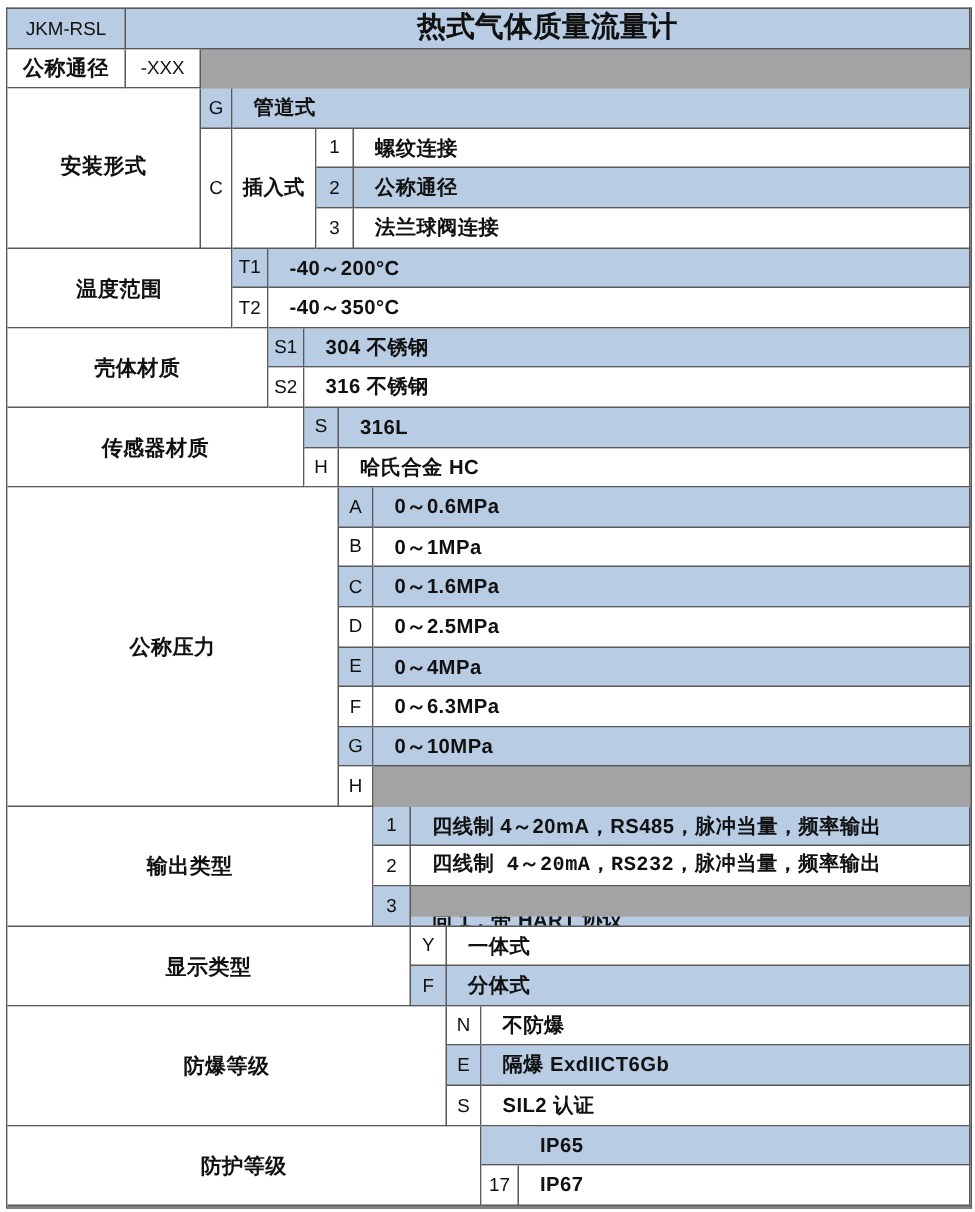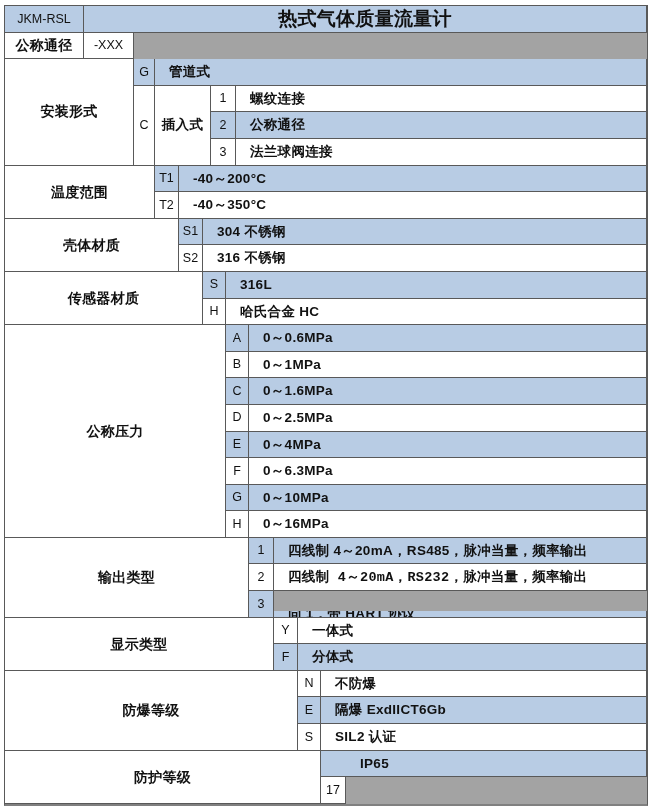--- a/index.html
+++ b/index.html
@@ -84,21 +84,20 @@
       <div class="cell value left blue" style="grid-area: 15 / 10 / 16 / 15;">0～1.6MPa</div>
       <div class="cell code center" style="grid-area: 16 / 8 / 17 / 10;">D</div>
       <div class="cell value left" style="grid-area: 16 / 10 / 17 / 15;">0～2.5MPa</div>
       <div class="cell code center blue" style="grid-area: 17 / 8 / 18 / 10;">E</div>
       <div class="cell value left blue" style="grid-area: 17 / 10 / 18 / 15;">0～4MPa</div>
       <div class="cell code center" style="grid-area: 18 / 8 / 19 / 10;">F</div>
       <div class="cell value left" style="grid-area: 18 / 10 / 19 / 15;">0～6.3MPa</div>
       <div class="cell code center blue" style="grid-area: 19 / 8 / 20 / 10;">G</div>
       <div class="cell value left blue" style="grid-area: 19 / 10 / 20 / 15;">0～10MPa</div>
       <div class="cell code center" style="grid-area: 20 / 8 / 21 / 10;">H</div>
-      <div class="cell value left" style="grid-area: 20 / 10 / 21 / 15;">0～16MPa</div>
       <div class="cell label center" style="grid-area: 21 / 1 / 24 / 10;">输出类型</div>
       <div class="cell code center blue" style="grid-area: 21 / 10 / 22 / 11;">1</div>
       <div class="cell value left blue" style="grid-area: 21 / 11 / 22 / 15;">四线制 4～20mA，RS485，脉冲当量，频率输出</div>
       <div class="cell code center" style="grid-area: 22 / 10 / 23 / 11;">2</div>
       <div class="cell value left" style="grid-area: 22 / 11 / 23 / 15; font-family: Liberation Mono, monospace;">四线制 4～20mA，RS232，脉冲当量，频率输出</div>
       <div class="cell code center blue" style="grid-area: 23 / 10 / 24 / 11;">3</div>
       <div class="cell value left blue" style="grid-area: 23 / 11 / 24 / 15; margin-top: 20px;">同 1，带 HART 协议</div>
       <div class="cell label center" style="grid-area: 24 / 1 / 26 / 11;">显示类型</div>
       <div class="cell code center" style="grid-area: 24 / 11 / 25 / 12;">Y</div>
       <div class="cell value left" style="grid-area: 24 / 12 / 25 / 15;">一体式</div>
@@ -108,14 +107,15 @@
       <div class="cell code center" style="grid-area: 26 / 12 / 27 / 13;">N</div>
       <div class="cell value left" style="grid-area: 26 / 13 / 27 / 15;">不防爆</div>
       <div class="cell code center blue" style="grid-area: 27 / 12 / 28 / 13;">E</div>
       <div class="cell value left blue" style="grid-area: 27 / 13 / 28 / 15;">隔爆 ExdIICT6Gb</div>
       <div class="cell code center" style="grid-area: 28 / 12 / 29 / 13;">S</div>
       <div class="cell value left" style="grid-area: 28 / 13 / 29 / 15;">SIL2 认证</div>
       <div class="cell label center" style="grid-area: 29 / 1 / 31 / 13;">防护等级</div>
       <div class="cell code center blue" style="grid-area: 29 / 13 / 30 / 14; padding-left: 36px;">15</div>
       <div class="cell value left blue" style="grid-area: 29 / 14 / 30 / 15;">IP65</div>
       <div class="cell code center" style="grid-area: 30 / 13 / 31 / 14;">17</div>
+      <div class="cell value left" style="grid-area: 30 / 14 / 31 / 15;">IP67</div>
     </div>
 </div>
 
 </body></html>

